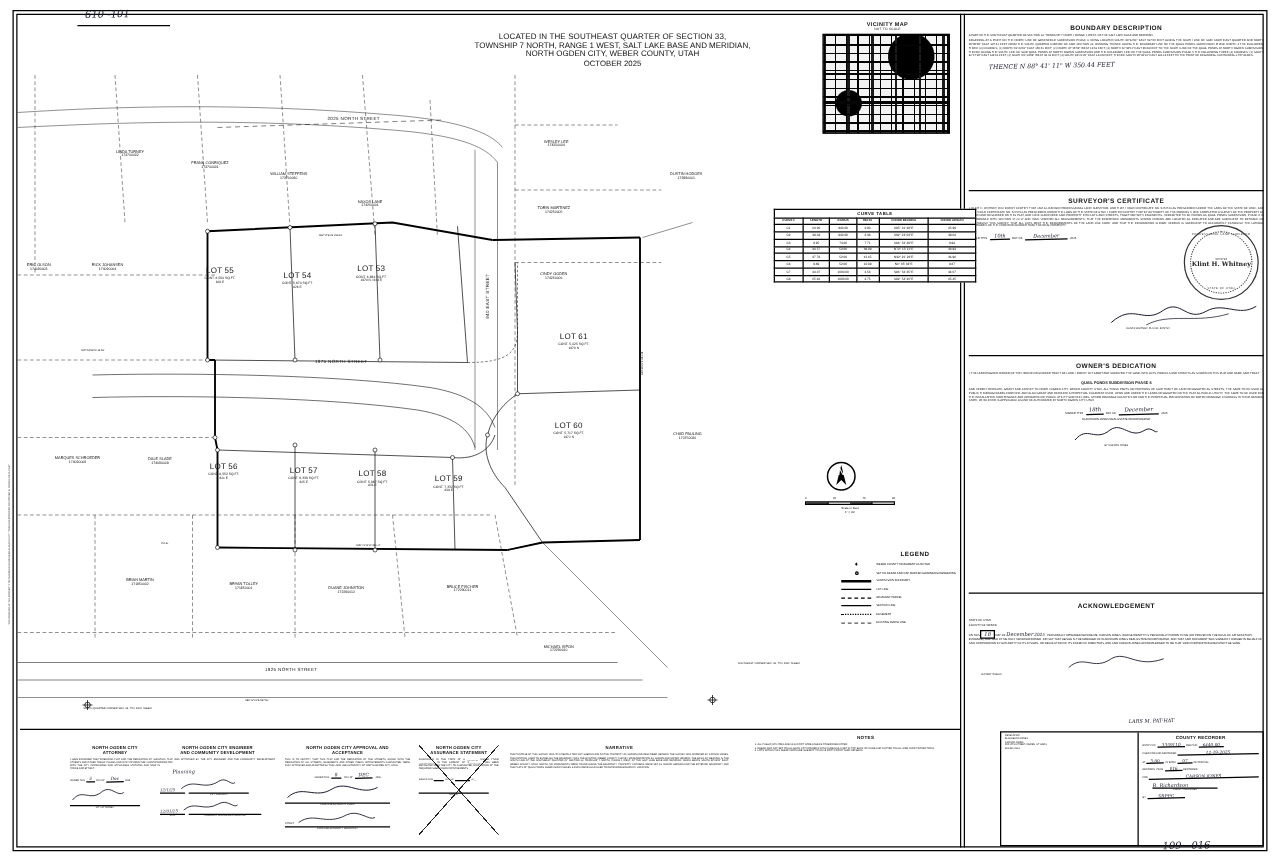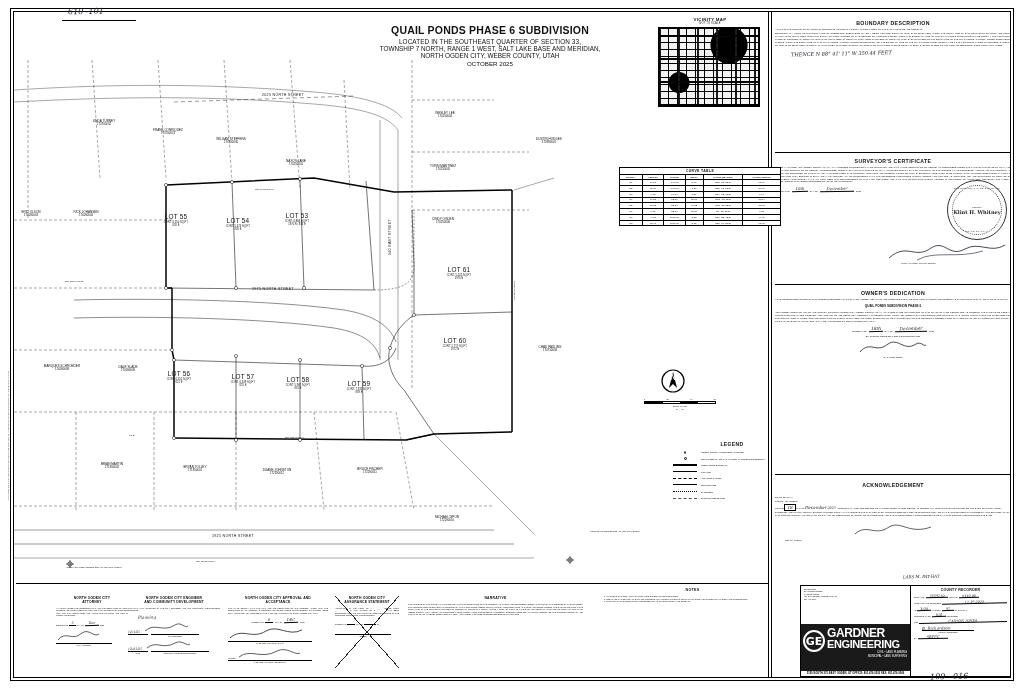--- a/index.html
+++ b/index.html
@@ -232,21 +232,20 @@
 
   <div class="sheet-border"></div>
   <div class="sheet-border-inner"></div>
   <div class="col-divider"></div>
   <div class="col-divider2"></div>
 
   <div class="abs hand" style="left:68px; top:7px; font-size:8px;">610 -101</div>
   <div class="abs" style="left:62px; top:20px; width:74px; border-top:1px solid #000;"></div>
 
   <div class="abs ctr" id="title-block">
-    <div class="main-title">QUAIL PONDS PHASE 6 SUBDIVISION</div>
     <div class="sub">LOCATED IN THE SOUTHEAST QUARTER OF SECTION 33,</div>
     <div class="sub2">TOWNSHIP 7 NORTH, RANGE 1 WEST, SALT LAKE BASE AND MERIDIAN,</div>
     <div class="sub2">NORTH OGDEN CITY, WEBER COUNTY, UTAH</div>
     <div class="date">OCTOBER 2025</div>
   </div>
 
   <div class="abs ctr" id="vicinity">
     <div class="vm-title">VICINITY MAP</div>
     <div class="vm-sub">NOT TO SCALE</div>
     <div class="vm-img"></div>
@@ -871,30 +870,20 @@
   <div class="abs" id="sheet-box">
 
     <div id="dev-ge">
       <div id="dev-info">
         <div>DEVELOPER:</div>
         <div>BLACKBURN JONES</div>
         <div>CARSON JONES</div>
         <div>900 20TH STREET, OGDEN, UT 84401</div>
         <div>801-941-0216</div>
       </div>
-      <div id="ge-logo">
-        <div class="gmark">GE</div>
-        <div class="gtxt1">GARDNER</div>
-        <div class="gtxt2">ENGINEERING</div>
-        <div class="gsub">
-          <div>CIVIL • LAND PLANNING</div>
-          <div>MUNICIPAL • LAND SURVEYING</div>
-        </div>
-        <div class="gbar">5150 SOUTH 375 EAST OGDEN, UT  OFFICE: 801.476.0202 FAX: 801.476.0066</div>
-      </div>
     </div>
 
 
     <div id="recorder">
       <div class="rt">COUNTY RECORDER</div>
       <div class="rl">
         <span>ENTRY NO.</span>
         <span class="ul hand" style="font-size:3.4px; flex:0 0 22px; text-align:center;">3359110</span>
         <span>FEE PAID</span>
         <span class="ul hand" style="font-size:3.4px; flex:0 0 20px; text-align:center;">$440.00</span>

